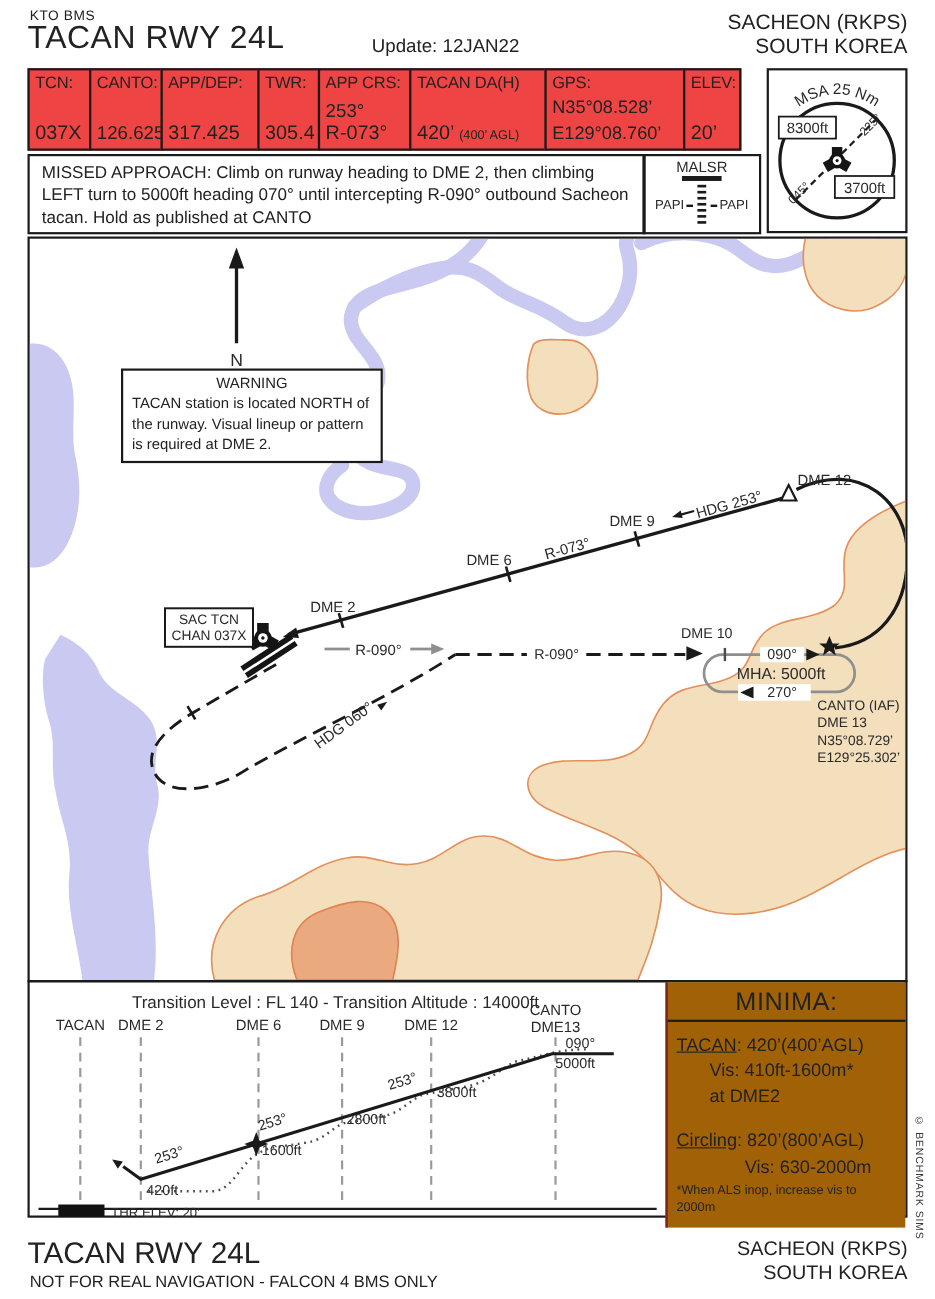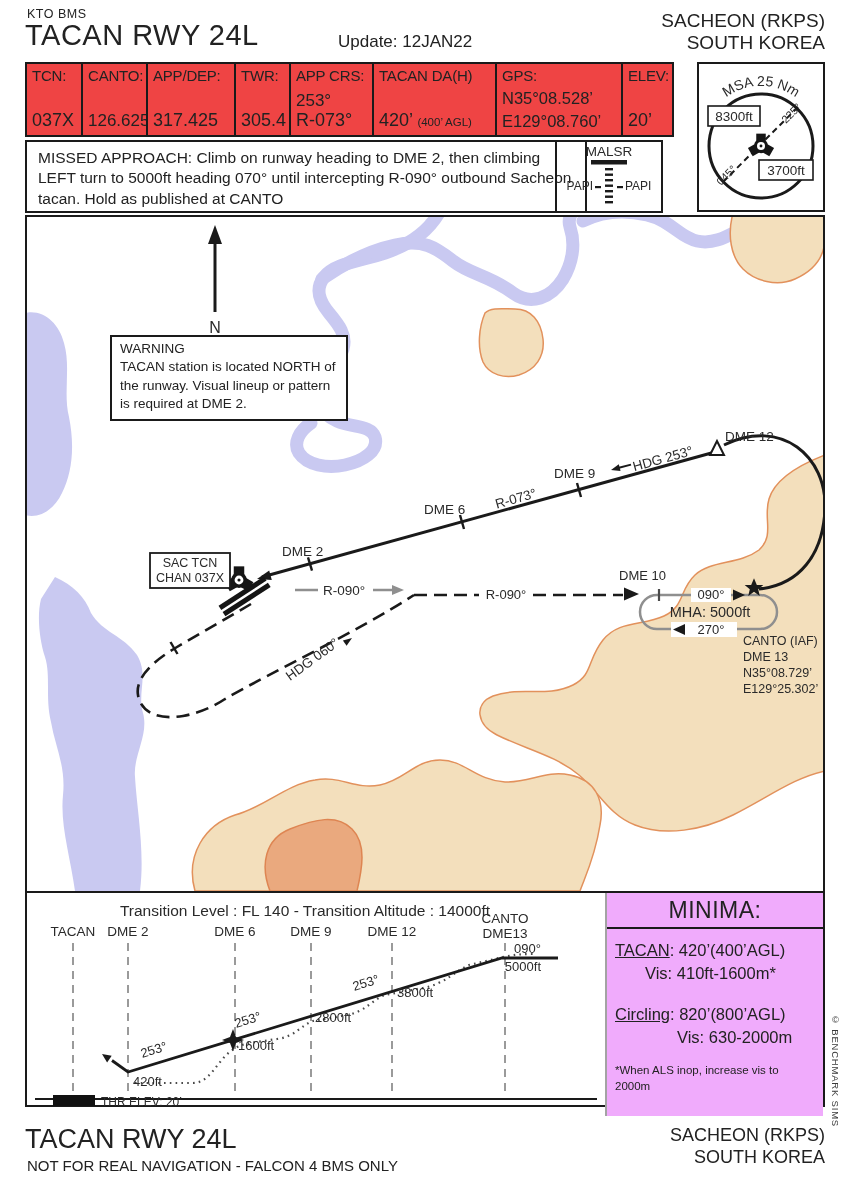--- a/index.html
+++ b/index.html
@@ -17,34 +17,34 @@
 .cell{border:2px solid #1a1a1a;height:75px;position:relative;margin-left:-2px;background:#ef4444}
 .cell:first-child{margin-left:0}
 .lb{position:absolute;top:3px;left:5px;font-size:15px;letter-spacing:-.2px;white-space:nowrap}
 .val{position:absolute;bottom:4px;left:5px;font-size:18px;white-space:nowrap}
 .mid{position:absolute;top:27px;left:5px;font-size:17px;white-space:nowrap}
 .small{font-size:11.5px}
 
 .msabox{left:697px;top:62px;width:128px;height:150px;border:2px solid #1a1a1a}
 
 .missed{left:25px;top:140px;width:562px;height:73px;border:2px solid #1a1a1a;padding:6px 11px;font-size:15.5px;line-height:1.31}
-.malsr{left:555px;top:140px;width:108px;height:73px;border:2px solid #1a1a1a}
+.malsr{left:584px;top:140px;width:108px;height:73px;border:2px solid #1a1a1a}
 
 .plan{left:25px;top:215px;width:800px;height:678px;border:2px solid #1a1a1a;overflow:hidden}
 .warn{position:absolute;left:83px;top:118px;width:238px;border:2px solid #1a1a1a;background:#fff;padding:3px 8px 6px;font-size:13.5px;line-height:1.36}
-.wt{text-align:left}
+.wt{text-align:center}
 
 .profile{left:25px;top:891px;width:800px;height:216px;border:2px solid #1a1a1a}
-.minima{position:absolute;left:578px;top:0;width:218px;height:223px;border-left:2px solid #a3a3a3;background:#f0abfc}
+.minima{position:absolute;left:578px;top:0;width:218px;height:223px;border-left:2px solid #7f1d1d;background:#a16207}
 .mtitle{height:36px;border-bottom:2px solid #1a1a1a;text-align:center;font-size:23px;line-height:35px;letter-spacing:.5px}
 .mbody{padding:10px 8px 0;font-size:16.5px;line-height:1.42}
 .ind1{padding-left:30px}
 .ind2{padding-left:62px}
 .u{text-decoration:underline}
-.mnote{font-size:11.5px;margin-top:12px}
+.mnote{font-size:11.5px;margin-top:1px}
 .mgap{height:17px}
 
 .copyright{left:830px;top:1014px;writing-mode:vertical-rl;font-size:9.5px;letter-spacing:.8px;color:#3a3a3a}
 .ft-title{left:25px;top:1124px;font-size:27px}
 .ft-disc{left:27px;top:1157px;font-size:15px}
 .ft-right{right:25px;top:1124px;text-align:right;font-size:18px;line-height:22px}
 </style>
 </head>
 <body>
 
@@ -303,20 +303,21 @@
     <line x1="8" y1="206" x2="570" y2="206" stroke="#1a1a1a" stroke-width="2.2"></line>
     <rect x="26" y="202" width="42" height="11" fill="#111"></rect>
     <text x="74" y="213" font-size="12">THR ELEV: 20’</text>
   </svg>
 
   <div class="minima">
     <div class="mtitle">MINIMA:</div>
     <div class="mbody">
       <div><span class="u">TACAN</span><span>: 420’(400’AGL)</span></div>
       <div class="ind1">Vis: 410ft-1600m*</div>
+      <div class="ind1">at DME2</div>
       <div class="mgap"></div>
       <div><span class="u">Circling</span><span>: 820’(800’AGL)</span></div>
       <div class="ind2">Vis: 630-2000m</div>
       <div class="mnote">*When ALS inop, increase vis to 2000m</div>
     </div>
   </div>
 </div>
 
 <div class="abs copyright">© BENCHMARK SIMS</div>
 <div class="abs ft-title">TACAN RWY 24L</div>

